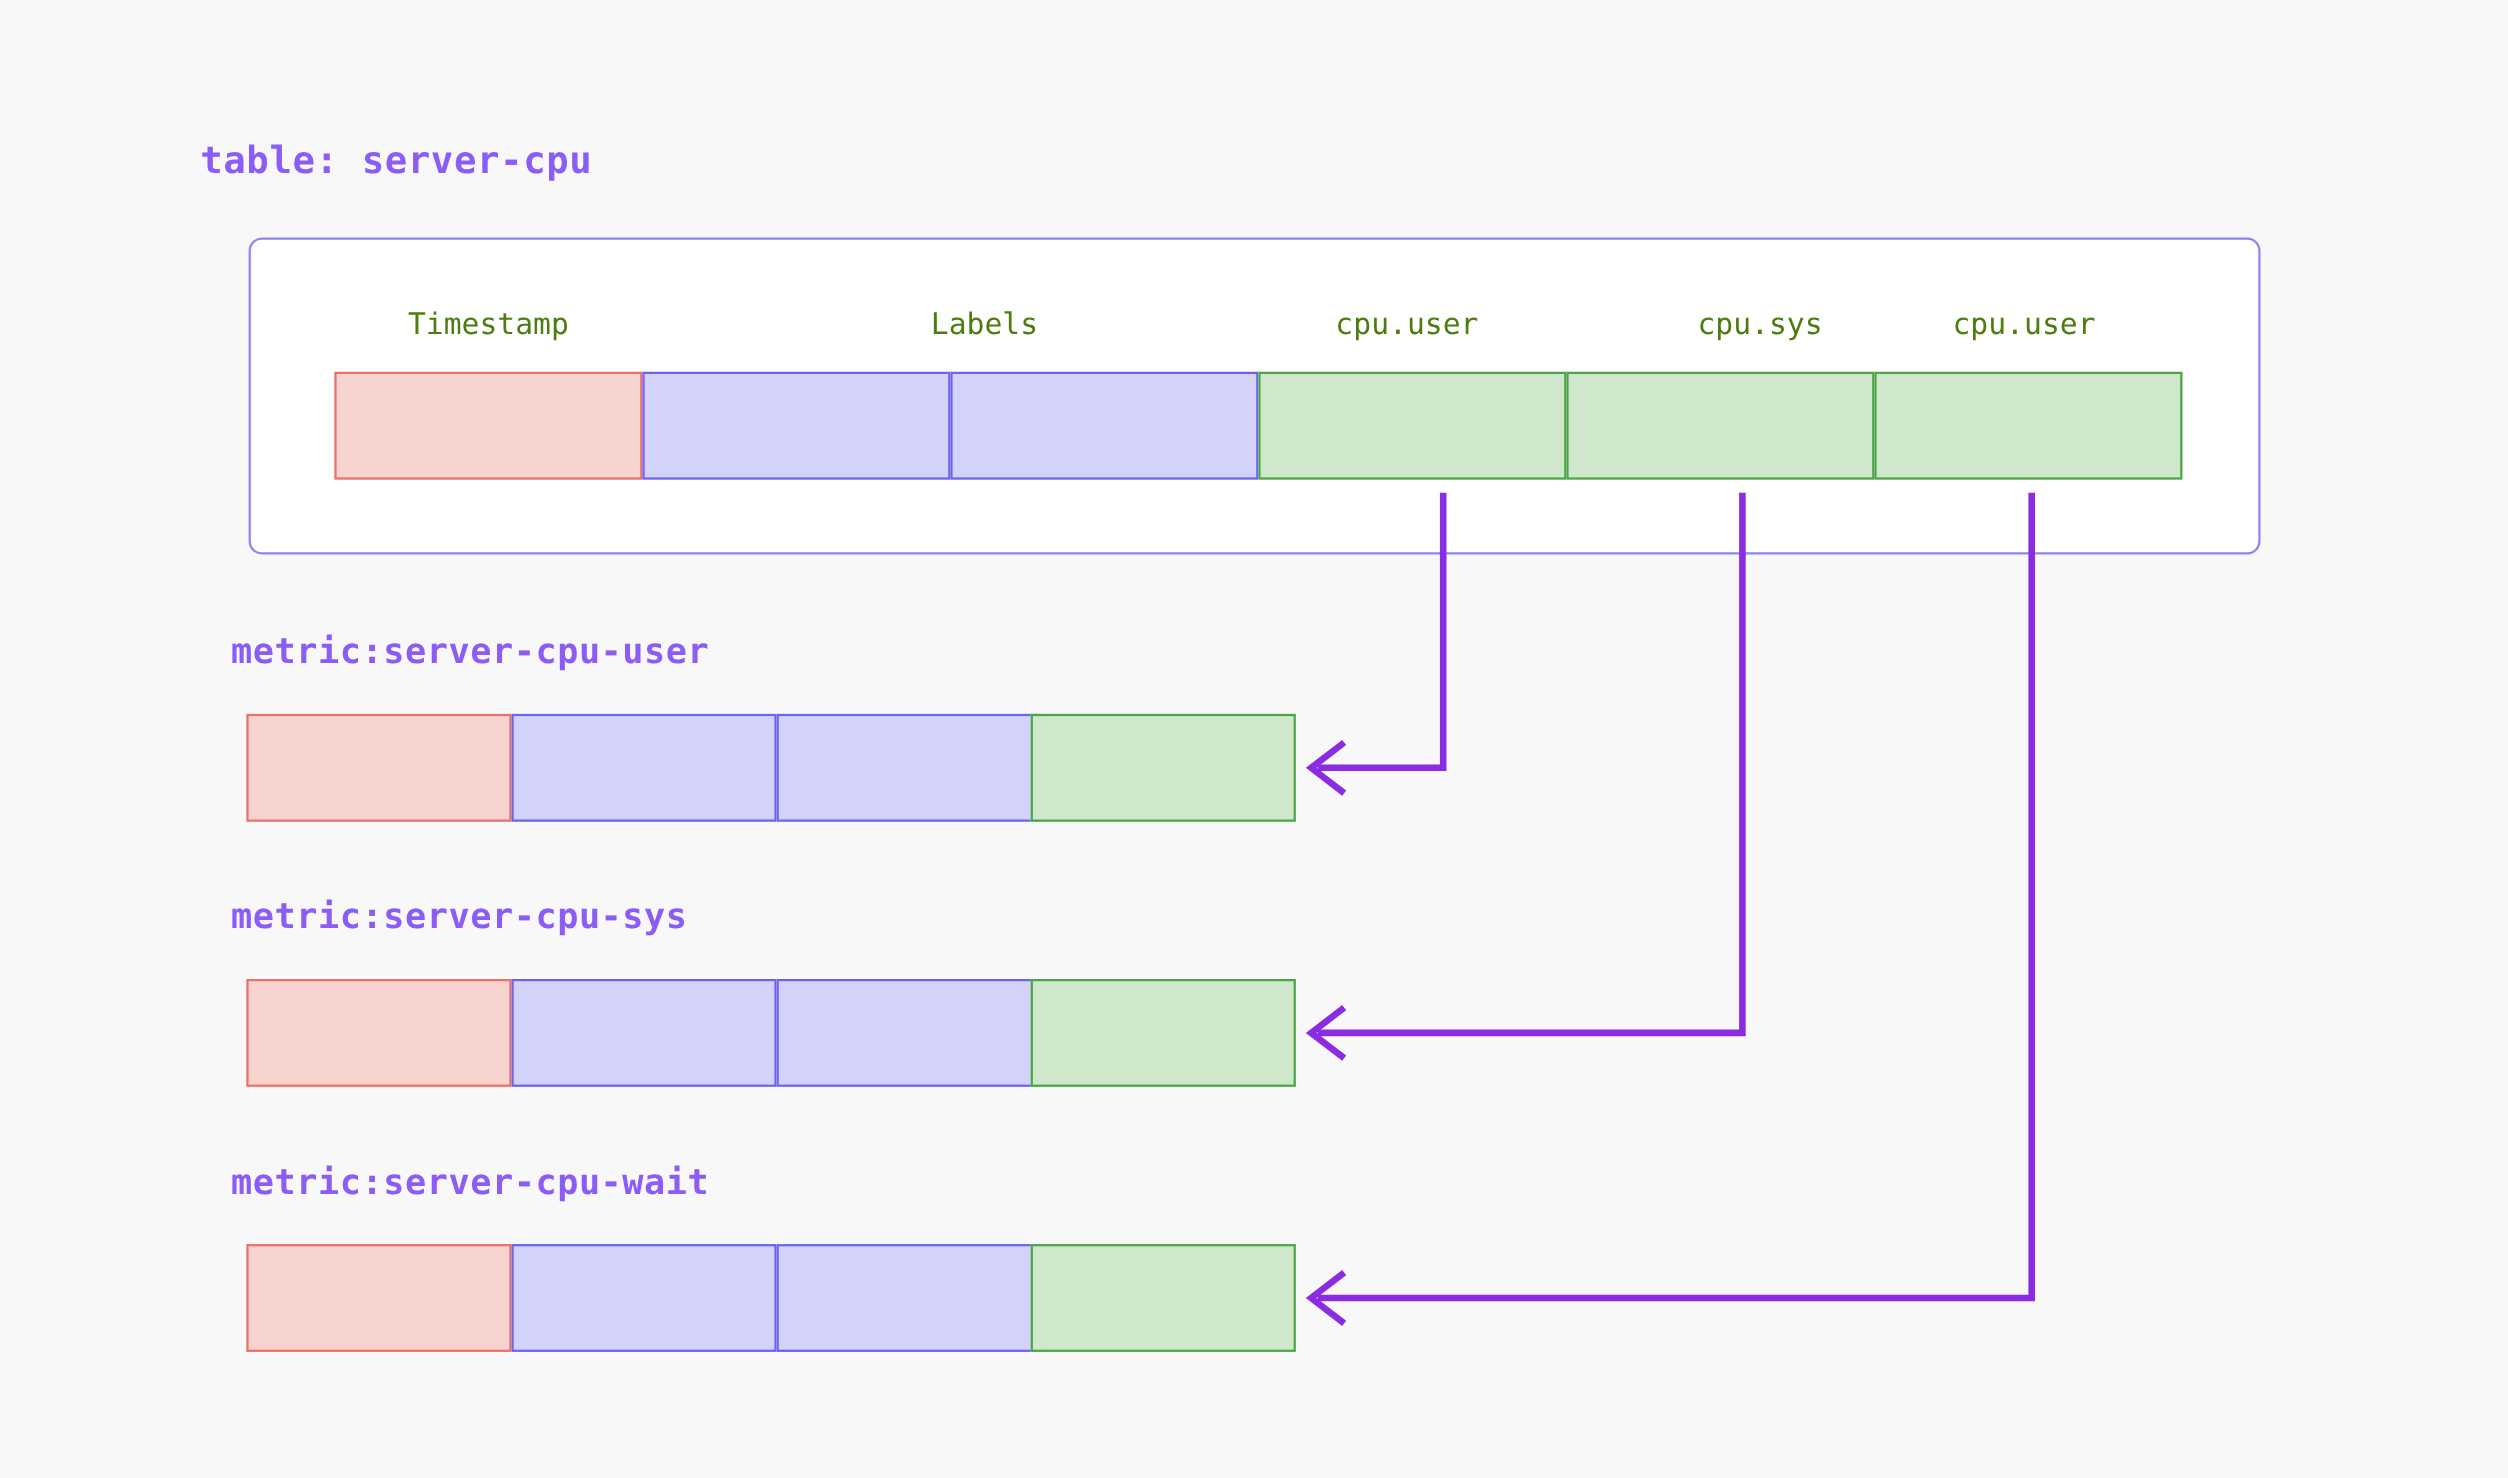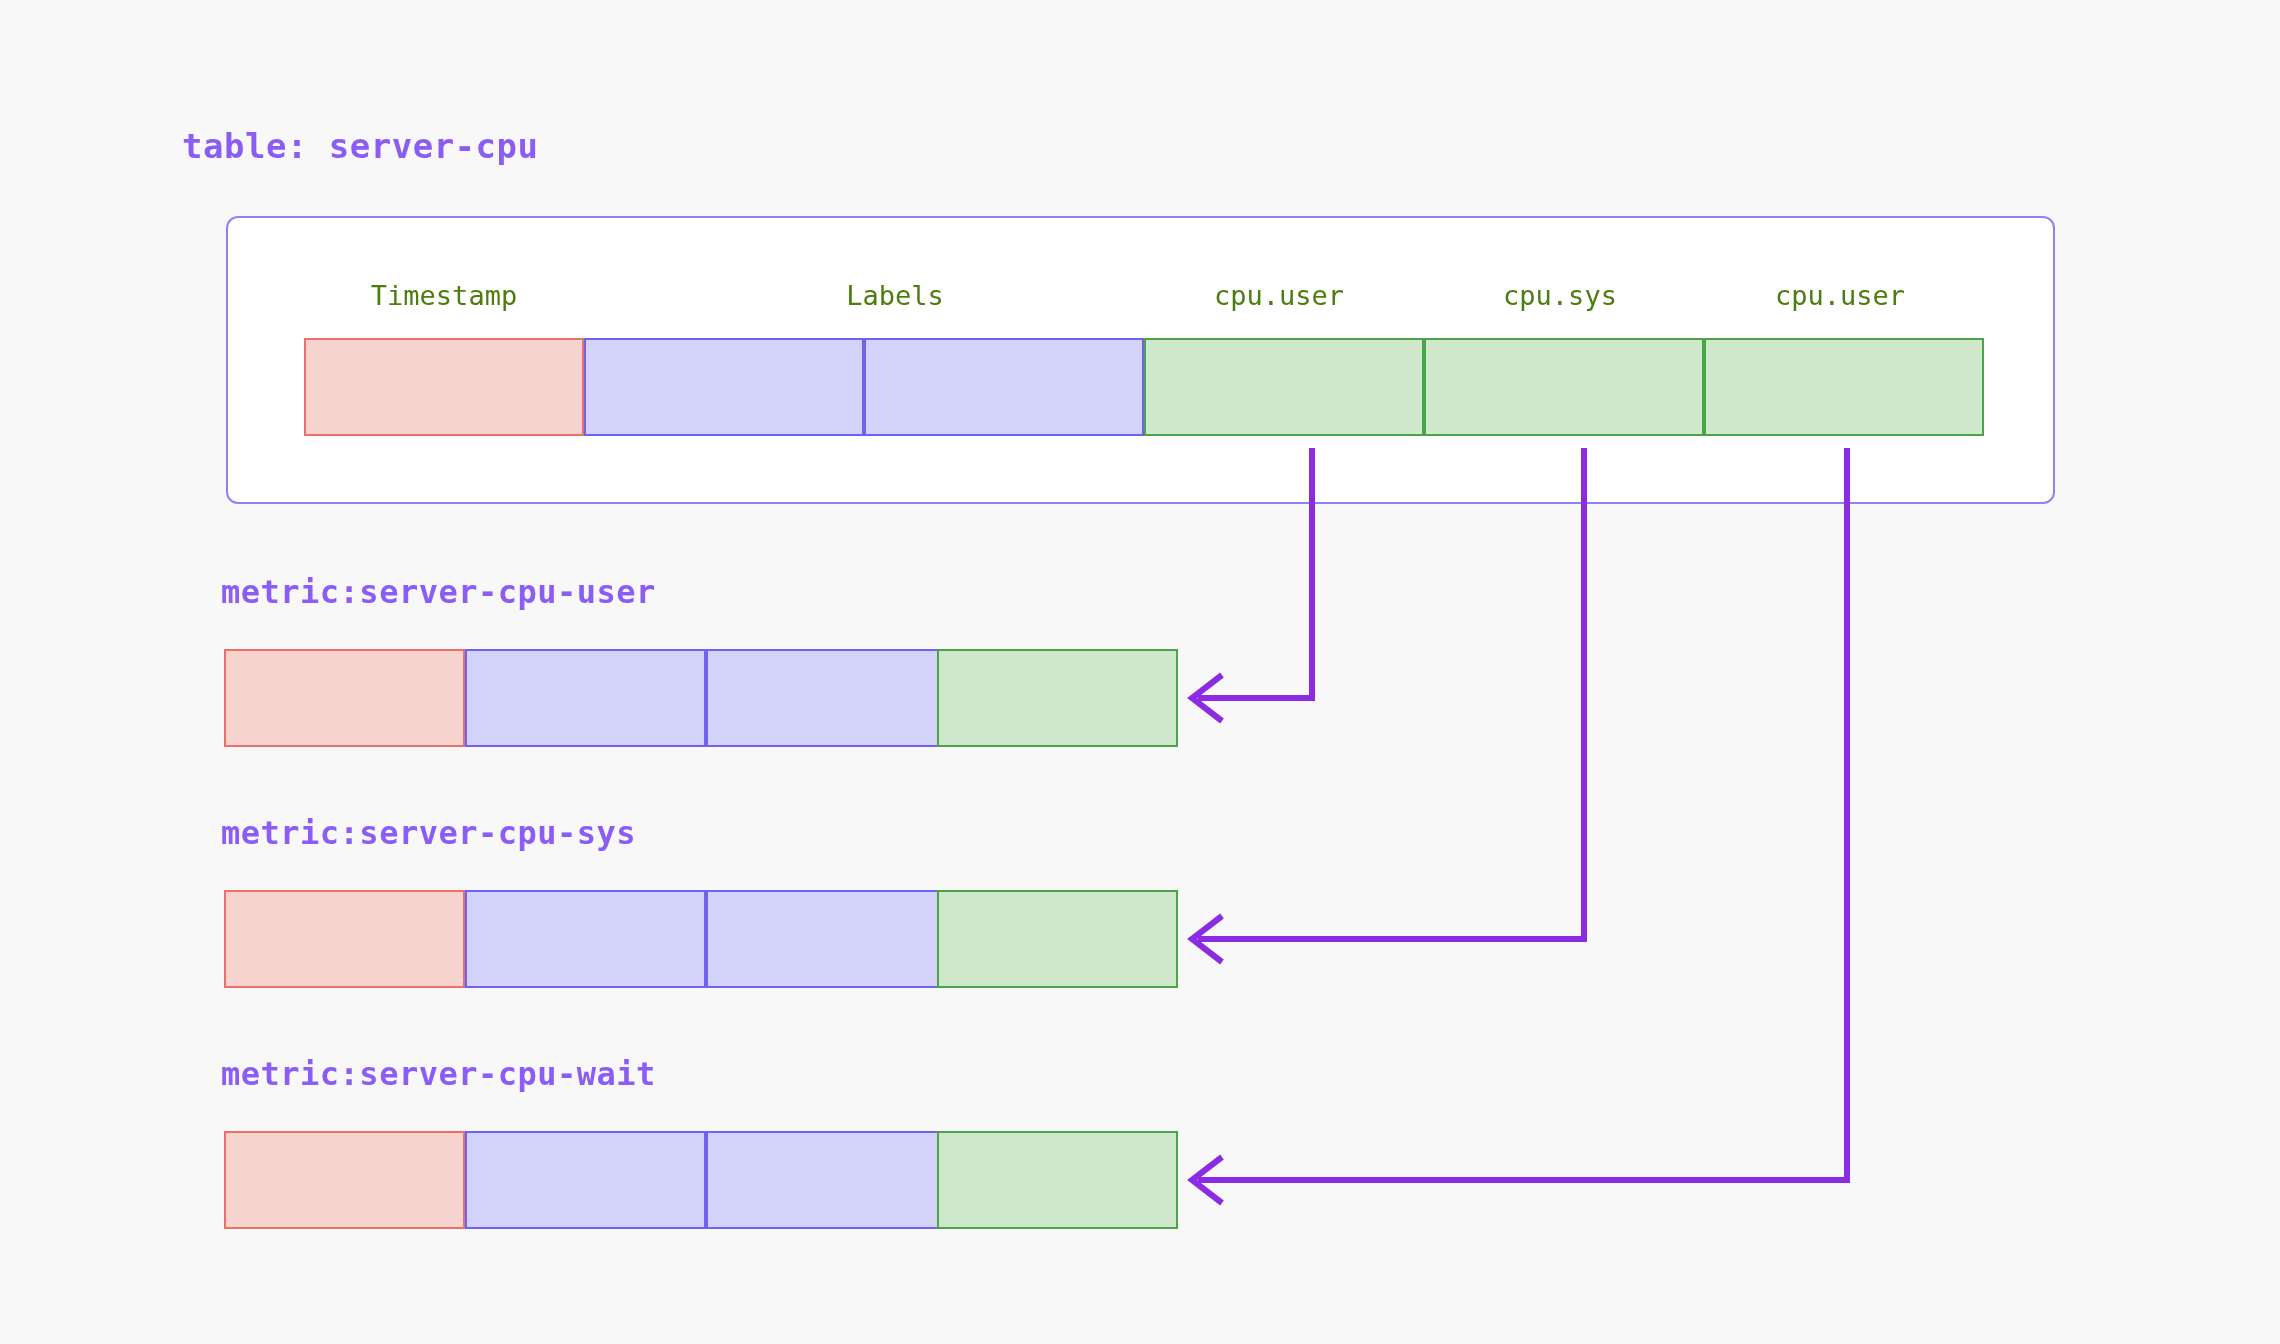--- a/index.html
+++ b/index.html
@@ -29,21 +29,21 @@
     font-weight: bold;
     white-space: pre;
     letter-spacing: 0.5px;
   }
   #table-title {
     left: 182px; top: 126px;
     font-size: 34px;
   }
   .metric-title {
     font-size: 32px;
-    left: 221px;
+    left: 210px;
   }
   #metric-title-0 { top: 573px; }
   #metric-title-1 { top: 814px; }
   #metric-title-2 { top: 1055px; text-align: center; }
 
   
   #table-card {
     position: absolute;
     left: 226px; top: 216px;
     width: 1829px; height: 288px;
@@ -87,21 +87,21 @@
 <div id="stage">
 
   <div class="heading" id="table-title">table: server-cpu</div>
 
   <div id="table-card"></div>
 
   <div id="col-headers">
       <div class="col-header" style="left: 444px;">Timestamp</div>
       <div class="col-header" style="left: 868px; margin-left: 27px;">Labels</div>
       <div class="col-header" style="left: 1279px;">cpu.user</div>
-      <div class="col-header" style="left: 1560px;">cpu.sys</div>
+      <div class="col-header" style="left: 1600px;">cpu.sys</div>
       <div class="col-header" style="left: 1840px;">cpu.user</div>
     </div>
 
   <div id="table-row">
       <div class="cell ts" style="left: 304px; top: 338px; width: 280px; background: rgb(247, 211, 208); border-color: rgb(232, 114, 106);"></div>
       <div class="cell lab" style="left: 584px; top: 338px; width: 280px; background: rgb(210, 210, 251); border-color: rgb(111, 98, 239);"></div>
       <div class="cell lab" style="left: 864px; top: 338px; width: 280px; background: rgb(210, 210, 251); border-color: rgb(111, 98, 239);"></div>
       <div class="cell val" style="left: 1144px; top: 338px; width: 280px; background: rgb(207, 231, 203); border-color: rgb(75, 165, 72);"></div>
       <div class="cell val" style="left: 1424px; top: 338px; width: 280px; background: rgb(207, 231, 203); border-color: rgb(75, 165, 72);"></div>
       <div class="cell val" style="left: 1704px; top: 338px; width: 280px; background: rgb(207, 231, 203); border-color: rgb(75, 165, 72);"></div>

